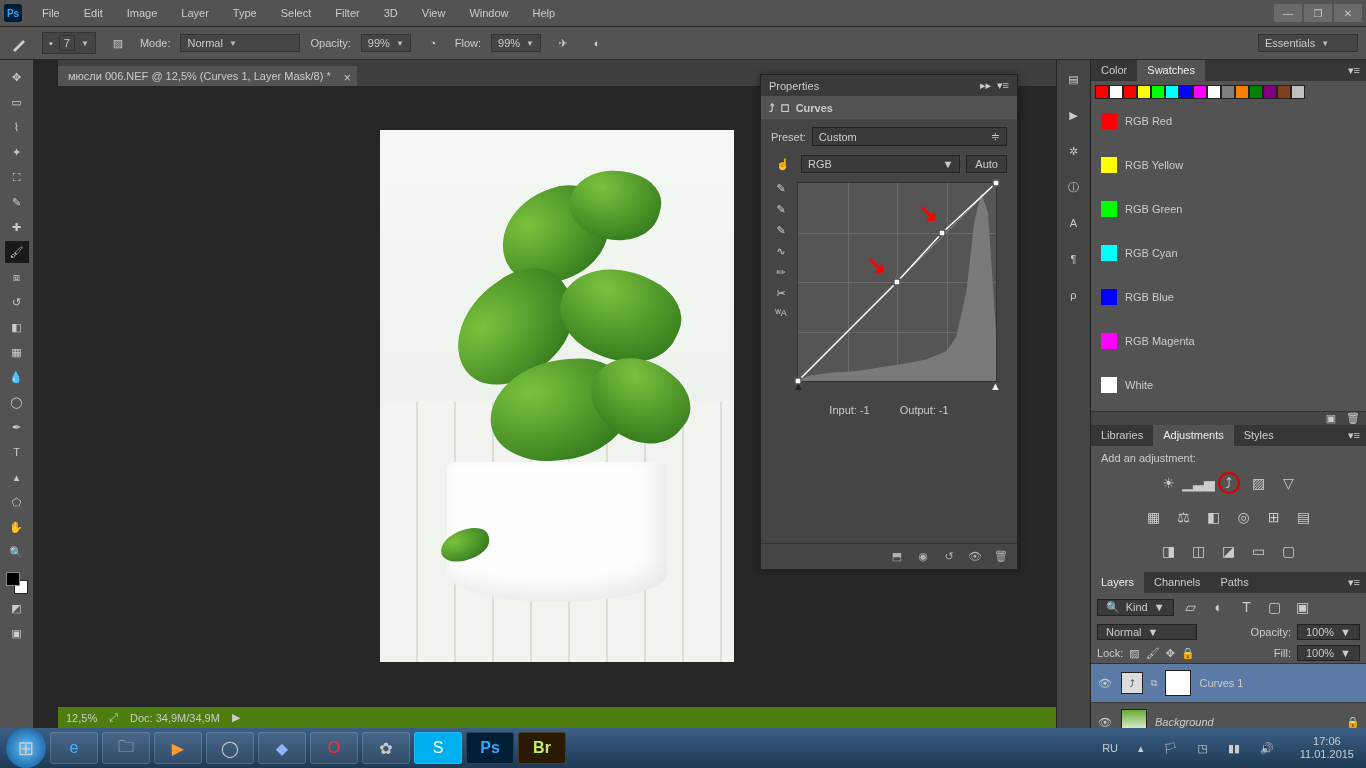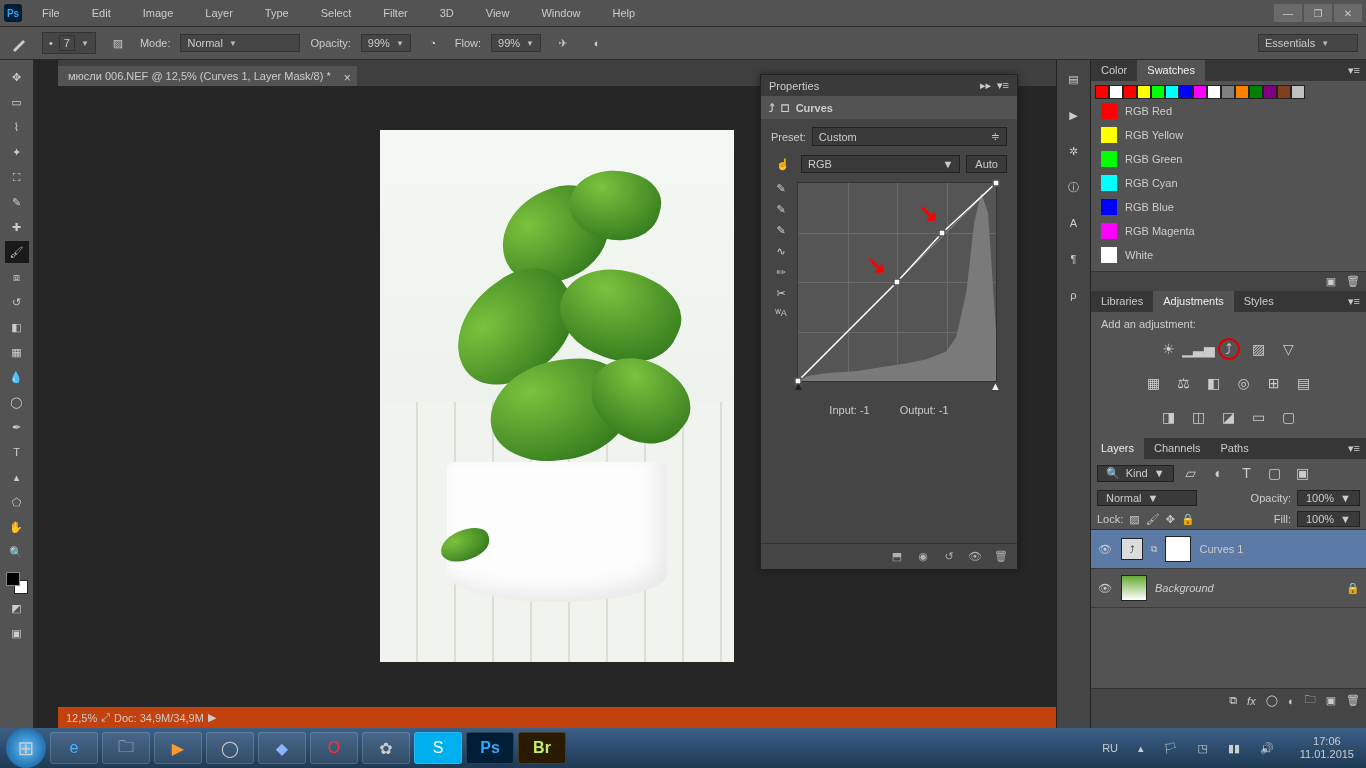--- a/index.html
+++ b/index.html
@@ -1,21 +1,21 @@
 <!DOCTYPE html>
 <html><head>
 <meta charset="utf-8">
 <style>
 * { margin:0; padding:0; box-sizing:border-box; font-family:"Segoe UI",Tahoma,sans-serif; font-size:11px; color:#ccc; user-select:none; }
 body { width:1366px; height:768px; background:#535353; overflow:hidden; position:relative; }
 
 
 .titlebar { height:26px; background:#535353; display:flex; align-items:center; padding:0 4px; }
 .ps-logo { width:18px; height:18px; background:#001e36; border-radius:3px; display:flex; align-items:center; justify-content:center; font-size:10px; font-weight:bold; color:#31a8ff; margin-right:4px;}
-.menubar { display:flex; gap:12px; margin-left:6px; }
+.menubar { display:flex; gap:4px; margin-left:6px; }
 .menubar span { padding:4px 10px; cursor:default; }
 .winbtns { margin-left:auto; display:flex; gap:2px; }
 .winbtn { width:28px; height:18px; background:#6a6a6a; display:flex; align-items:center; justify-content:center; font-size:10px; }
 
 
 .optbar { height:34px; background:#535353; border-top:1px solid #2a2a2a; border-bottom:1px solid #2a2a2a; display:flex; align-items:center; padding:0 8px; gap:10px; }
 .tool-ic { width:24px; height:24px; display:flex; align-items:center; justify-content:center; }
 .drop { background:#454545; border:1px solid #333; padding:2px 6px; display:inline-flex; align-items:center; gap:6px; }
 .drop .arr { font-size:8px; color:#bbb;}
 .small-num { background:#454545; border:1px solid #333; padding:1px 4px; }
@@ -32,21 +32,21 @@
 
 .docwrap { flex:1; background:#262626; display:flex; flex-direction:column; position:relative;padding-left:24px; }
 .tabbar { height:26px; background:#3f3f3f; display:flex; align-items:flex-end; }
 .doctab { background:#535353; padding:4px 26px 4px 10px; position:relative; font-size:11px;}
 .doctab .x { position:absolute; right:6px; top:5px; font-size:12px; }
 .canvas { flex:1; display:flex; align-items:center; justify-content:center; }
 .photo { width:354px; height:532px; background:linear-gradient(#f4f8f2,#e8ece6); position:relative; overflow:hidden; }
 .leaf { position:absolute; background:radial-gradient(ellipse at 30% 30%, #7cc23e, #3e8522 70%, #246014); border-radius:60% 40% 55% 45%; }
 .pot { position:absolute; bottom:60px; left:50%; transform:translateX(-50%); width:220px; height:140px; background:#fdfdfd; border-radius:8px 8px 50% 50%/8px 8px 20% 20%; box-shadow:inset -10px -10px 20px rgba(0,0,0,0.08);}
 .table-lines { position:absolute; bottom:0; left:0; right:0; height:260px; background:repeating-linear-gradient(90deg,#f0f3ee 0 36px,#d9ded6 36px 38px); }
-.statusbar { height:22px; background:#c2410c; border-top:1px solid #2a2a2a; display:flex; align-items:center; padding:0 8px; gap:4px; font-size:11px; }
+.statusbar { height:22px; background:#4d7c0f; border-top:1px solid #2a2a2a; display:flex; align-items:center; padding:0 8px; gap:12px; font-size:11px; }
 
 
 .props { position:absolute; left:760px; top:74px; width:258px; height:496px; background:#454545; border:1px solid #222; box-shadow:0 0 8px rgba(0,0,0,.4); display:flex; flex-direction:column; }
 .props .hdr { background:#3a3a3a; padding:4px 8px; display:flex; align-items:center;}
 .props .sub { background:#535353; padding:5px 8px; display:flex; align-items:center; gap:6px; font-weight:bold; }
 .props .body { flex:1; padding:8px 10px 4px 10px; display:flex; flex-direction:column; gap:6px; position:relative;}
 .row { display:flex; align-items:center; gap:6px; }
 .sel-box { flex:1; background:#3a3a3a; border:1px solid #222; padding:2px 6px; display:flex; justify-content:space-between; align-items:center;}
 .btn-sm { background:#3a3a3a; border:1px solid #222; padding:2px 8px;}
 .curve-area { display:flex; gap:6px; }
@@ -69,21 +69,21 @@
 .rcol { width:276px; background:#454545; border-left:1px solid #222; display:flex; flex-direction:column; }
 .tabs { display:flex; background:#363636; }
 .tabs span { padding:4px 10px; }
 .tabs span.act { background:#535353; color:#eee; }
 .panel-body { background:#535353; padding:4px; }
 
 
 .sw-strip { display:flex; flex-wrap:nowrap; gap:0; }
 .swc { width:14px; height:14px; border:1px solid #222; }
 .sw-list { display:flex; flex-direction:column; }
-.sw-row { display:flex; align-items:center; gap:8px; padding:4px 6px; }
+.sw-row { display:flex; align-items:center; gap:8px; padding:14px 6px; }
 .sw-row .c { width:16px; height:16px; }
 
 .tiny-foot { height:20px; display:flex; justify-content:flex-end; gap:10px; padding:0 6px; align-items:center; background:#454545; border-top:1px solid #333;}
 
 
 .adj-grid { display:flex; flex-wrap:wrap; gap:8px; padding:6px 14px; justify-content:center;}
 .adj-ic { width:22px; height:22px; display:flex; align-items:center; justify-content:center; font-size:14px;}
 .adj-circ { border:2px solid #d00; border-radius:50%; }
 
 

